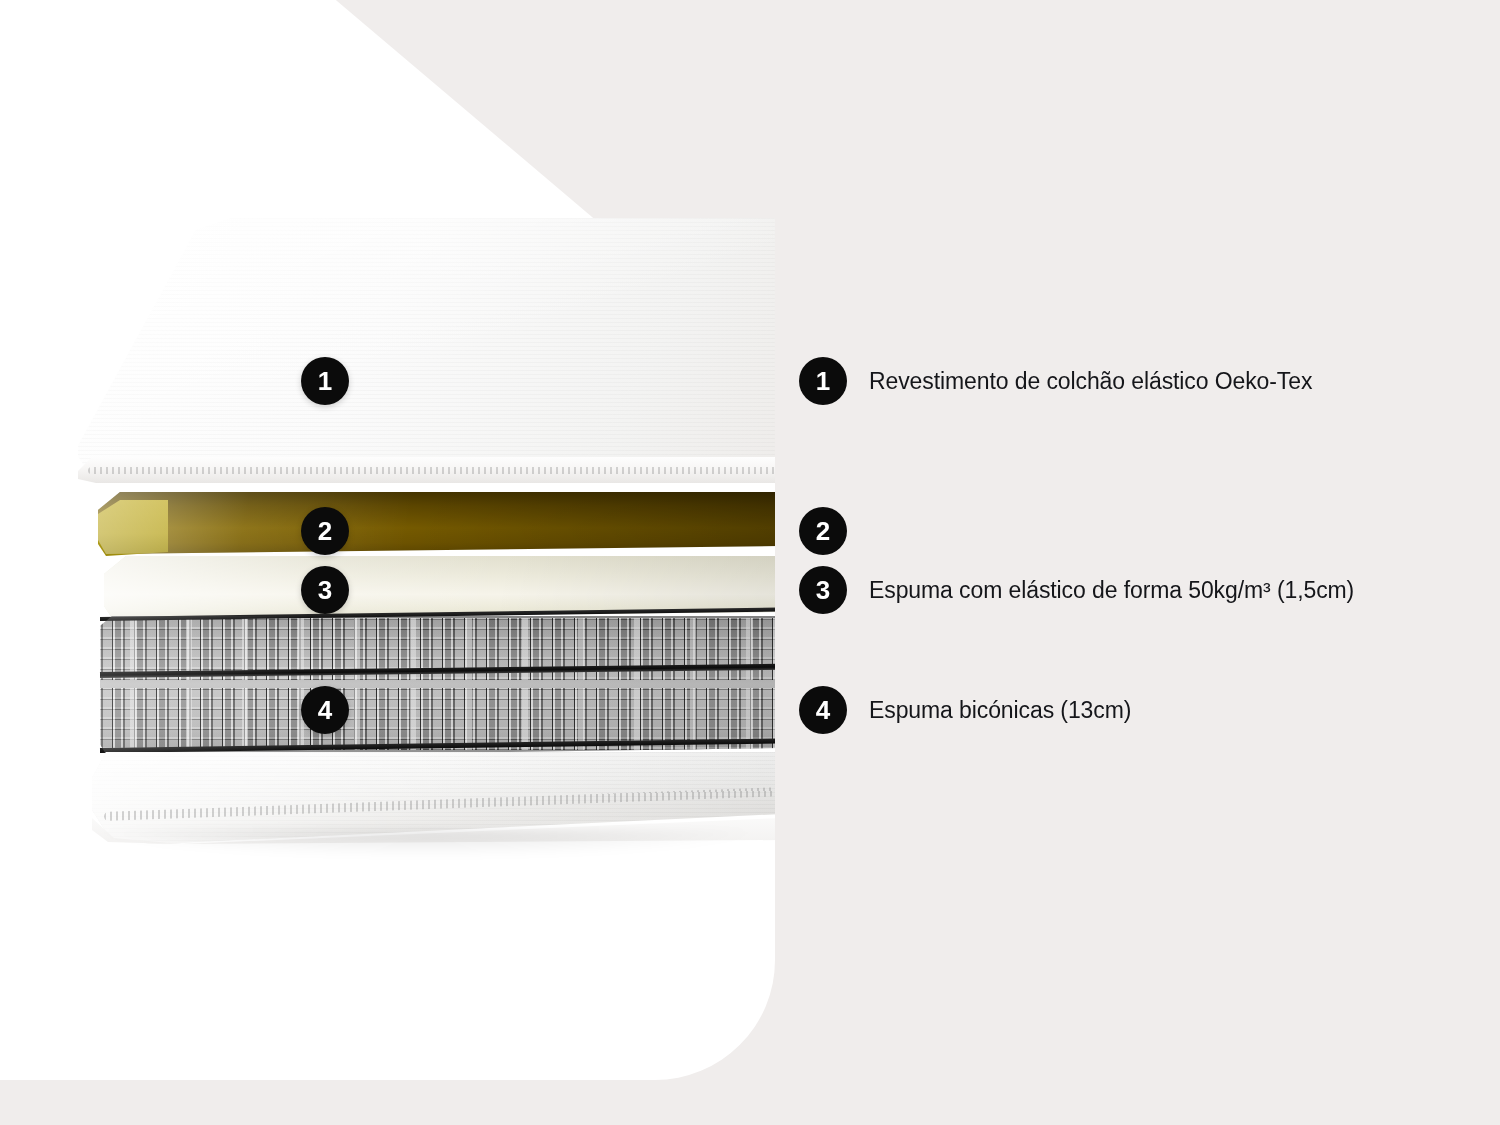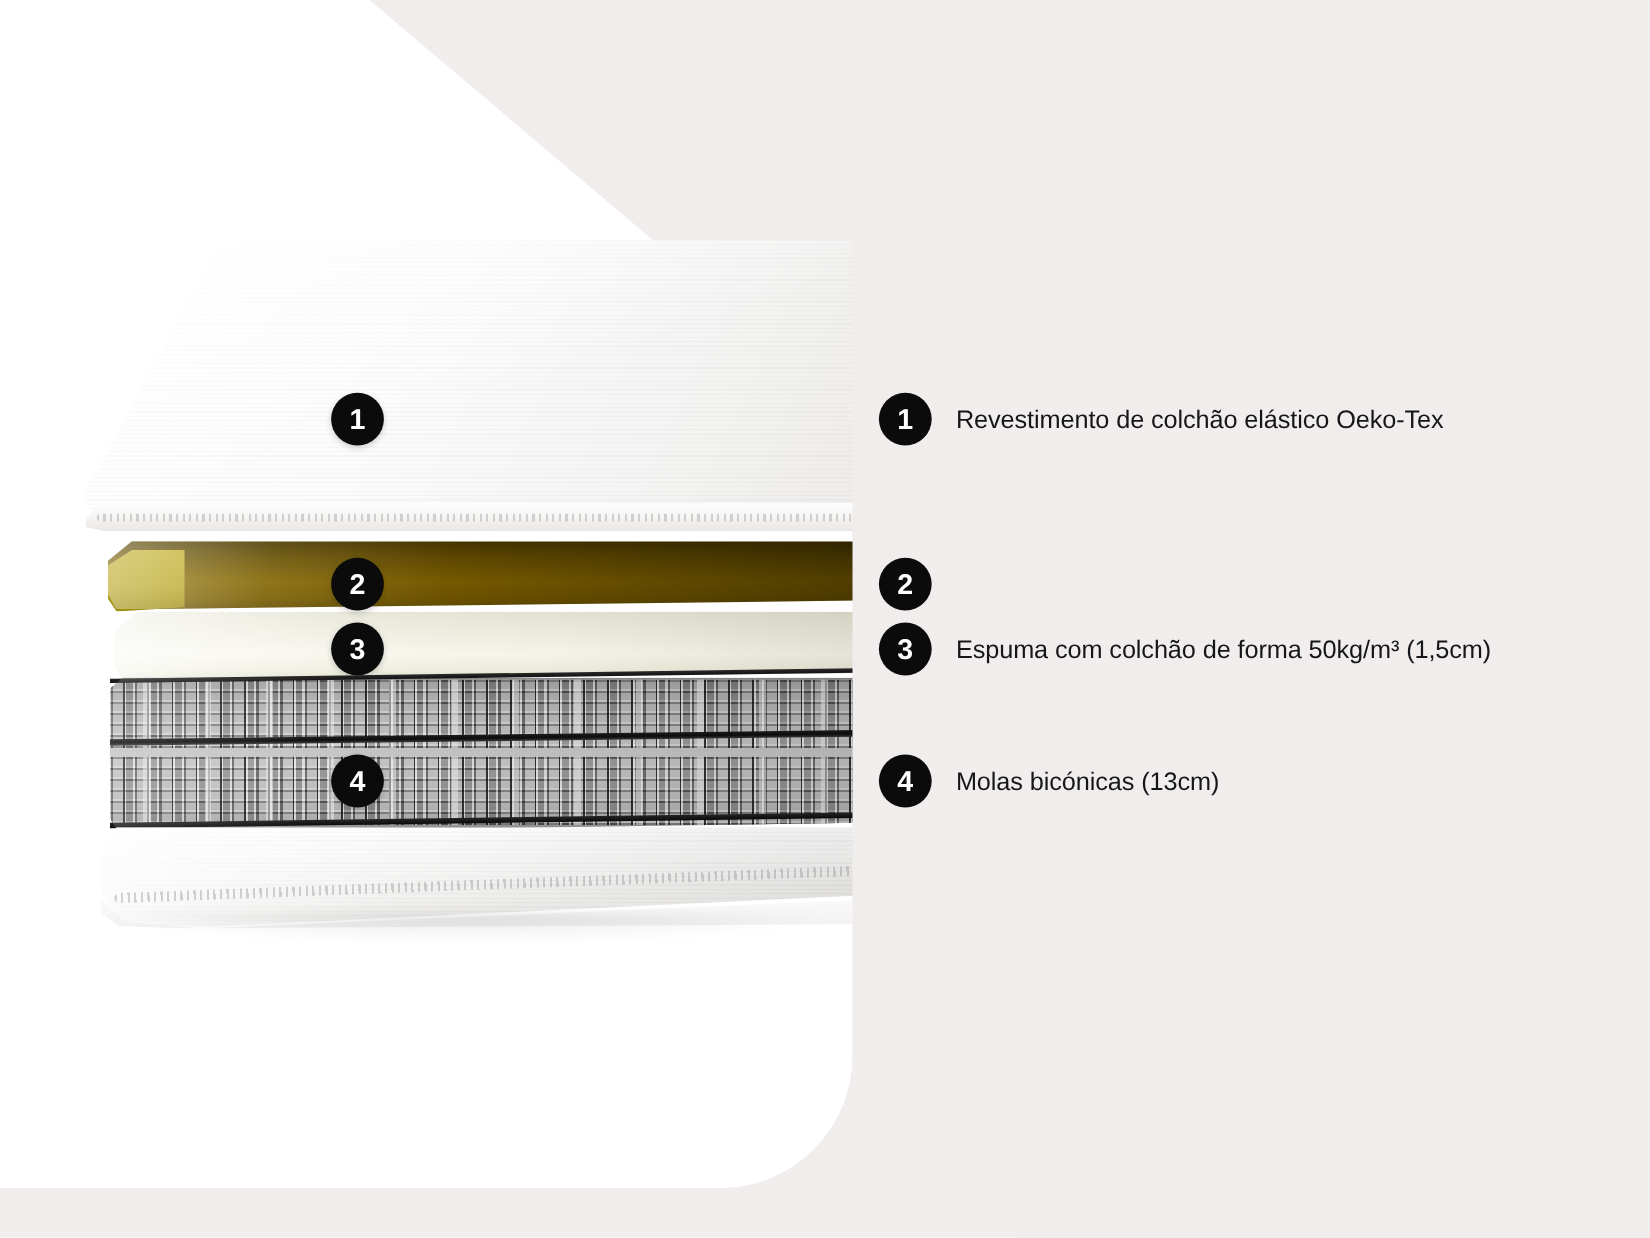--- a/index.html
+++ b/index.html
@@ -302,23 +302,23 @@
       <div class="legend-badge">1</div>
       <div class="legend-text">Revestimento de colchão elástico Oeko-Tex</div>
     </div>
 
     <div class="legend-row l2">
       <div class="legend-badge">2</div>
     </div>
 
     <div class="legend-row l3">
       <div class="legend-badge">3</div>
-      <div class="legend-text">Espuma com colchão de forma 50kg/m³ (1,5cm)</div>
+      <div class="legend-text">Espuma com elástico de forma 50kg/m³ (1,5cm)</div>
     </div>
 
     <div class="legend-row l4">
       <div class="legend-badge">4</div>
-      <div class="legend-text">Molas bicónicas  (13cm)</div>
+      <div class="legend-text">Espuma bicónicas  (13cm)</div>
     </div>
 
   </div>
 
 </div>
 
 </body></html>

